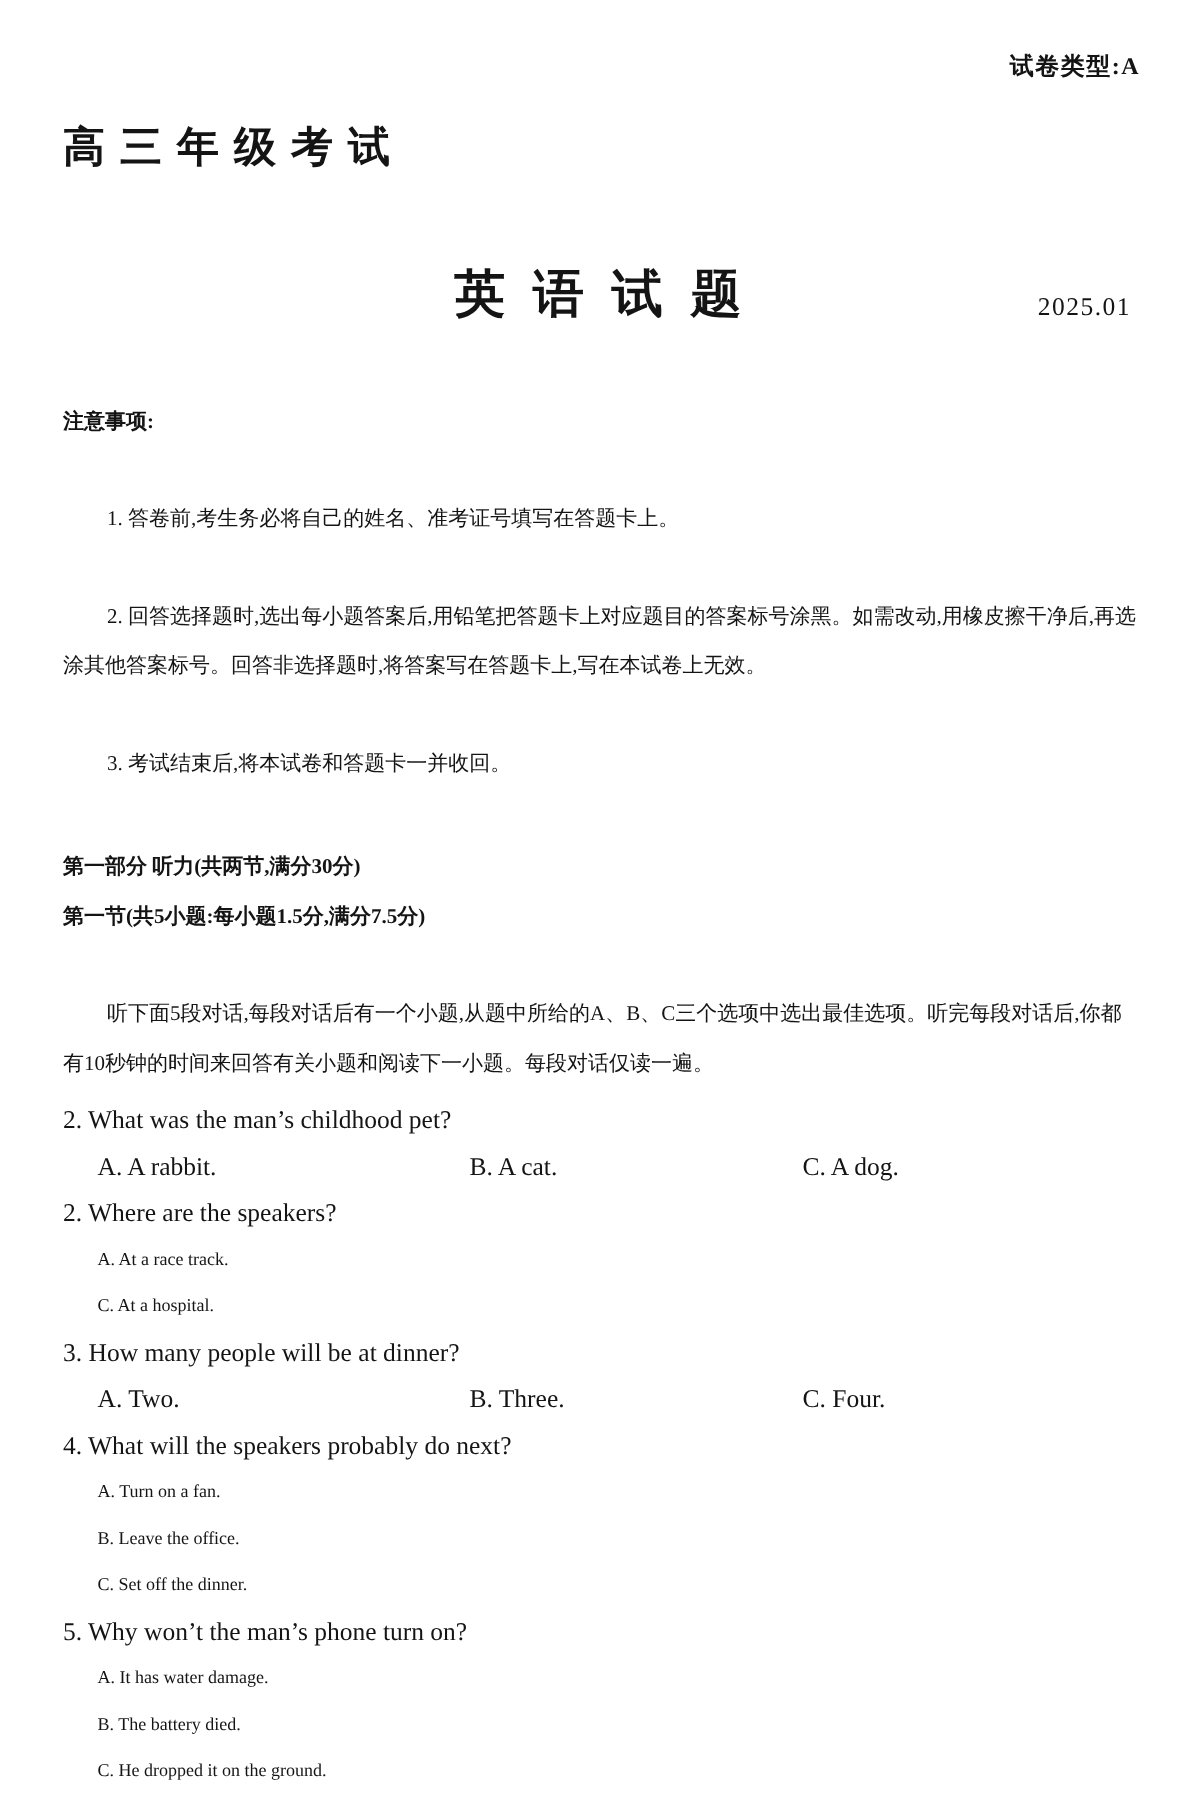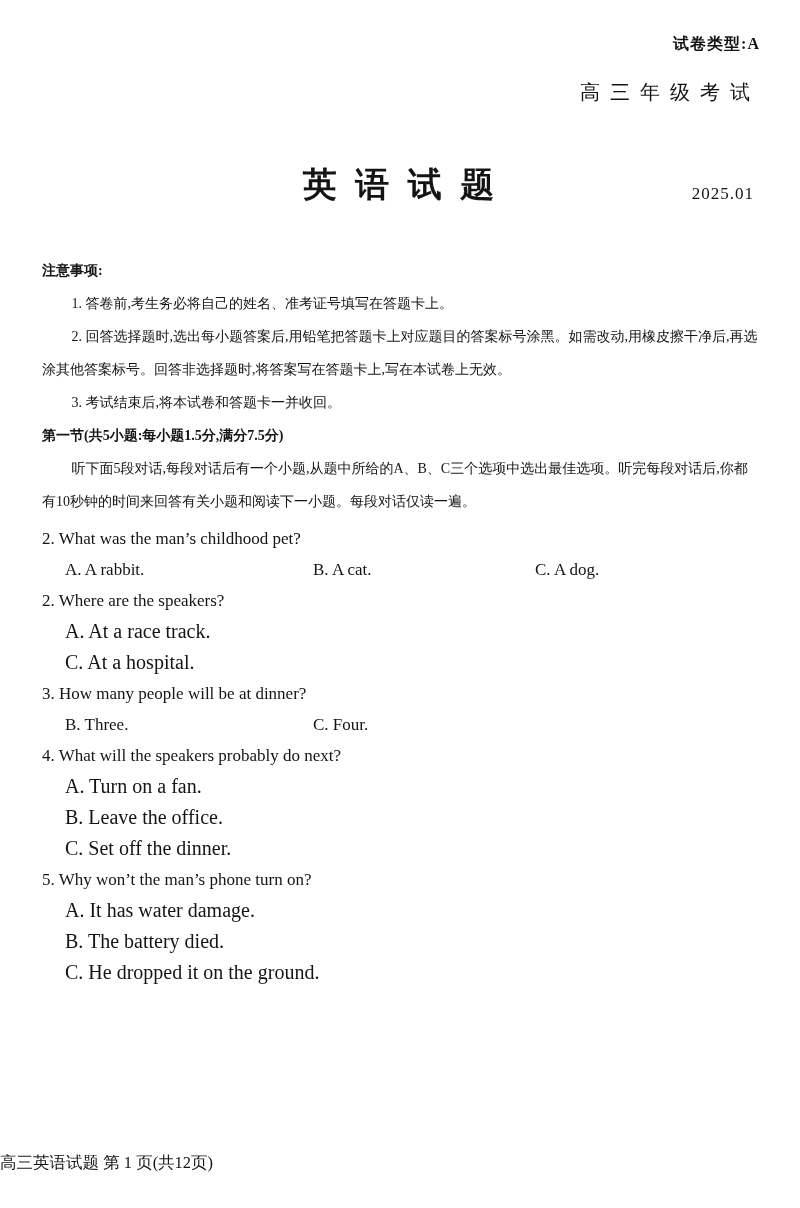--- a/index.html
+++ b/index.html
@@ -15,23 +15,23 @@
     font-family: "Liberation Serif", "DejaVu Serif", serif;
   }
   .paper-type {
     text-align: right;
     font-size: 16px;
     font-weight: bold;
     letter-spacing: 1px;
   }
   .exam-title {
     margin: 24px 0 0 0;
-    text-align: right;
-    font-size: 20px;
-    font-weight: normal;
+    text-align: left;
+    font-size: 28px;
+    font-weight: bold;
     letter-spacing: 10px;
   }
   .subject-row {
     position: relative;
     margin-top: 56px;
     text-align: center;
   }
   .subject-title {
     display: inline-block;
     margin: 0;
@@ -43,29 +43,29 @@
     position: absolute;
     right: 6px;
     bottom: 4px;
     font-size: 17px;
     letter-spacing: 1px;
     font-weight: normal;
   }
   .notes { margin-top: 46px; }
   .cn { font-size: 14px; line-height: 33px; margin: 0; }
   .notes-heading { font-weight: bold; }
-  .indent { text-indent: 2.1em; }
+  .indent { text-indent: 2.1em; margin-top: 32px; }
   .part-heading {
     margin-top: 36px;
     font-weight: bold;
   }
   .section-heading { font-weight: bold; }
   .questions { margin-top: 5px; }
   .q-text { font-size: 17px; line-height: 31px; margin: 0; }
-  .opt-line { font-size: 20px; line-height: 31px; margin: 0; padding-left: 23px; }
+  .opt-line { font-size: 12px; line-height: 31px; margin: 0; padding-left: 23px; }
   .opts-row {
     display: grid;
     grid-template-columns: 248px 222px 1fr;
     padding-left: 23px;
     font-size: 17px;
     line-height: 31px;
   }
   .footer {
     position: absolute;
     left: 0; right: 0; bottom: 34px;
@@ -87,20 +87,21 @@
   </div>
 
   <div class="notes">
     <p class="cn notes-heading">注意事项:</p>
     <p class="cn indent">1. 答卷前,考生务必将自己的姓名、准考证号填写在答题卡上。</p>
     <p class="cn indent">2. 回答选择题时,选出每小题答案后,用铅笔把答题卡上对应题目的答案标号涂黑。如需改动,用橡皮擦干净后,再选涂其他答案标号。回答非选择题时,将答案写在答题卡上,写在本试卷上无效。</p>
     <p class="cn indent">3. 考试结束后,将本试卷和答题卡一并收回。</p>
   </div>
 
   <div class="listening">
+    <p class="cn part-heading">第一部分 听力(共两节,满分30分)</p>
     <p class="cn section-heading">第一节(共5小题:每小题1.5分,满分7.5分)</p>
     <p class="cn indent">听下面5段对话,每段对话后有一个小题,从题中所给的A、B、C三个选项中选出最佳选项。听完每段对话后,你都有10秒钟的时间来回答有关小题和阅读下一小题。每段对话仅读一遍。</p>
   </div>
 
   <div class="questions">
 
     <div class="question">
       <p class="q-text">2. What was the man’s childhood pet?</p>
       <div class="opts-row">
         <span class="opt">A. A rabbit.</span>
@@ -111,20 +112,21 @@
 
     <div class="question">
       <p class="q-text">2. Where are the speakers?</p>
       <p class="opt-line">A. At a race track.</p>
       <p class="opt-line">C. At a hospital.</p>
     </div>
 
     <div class="question">
       <p class="q-text">3. How many people will be at dinner?</p>
       <div class="opts-row">
+        <span class="opt">A. Two.</span>
         <span class="opt">B. Three.</span>
         <span class="opt">C. Four.</span>
       </div>
     </div>
 
     <div class="question">
       <p class="q-text">4. What will the speakers probably do next?</p>
       <p class="opt-line">A. Turn on a fan.</p>
       <p class="opt-line">B. Leave the office.</p>
       <p class="opt-line">C. Set off the dinner.</p>

